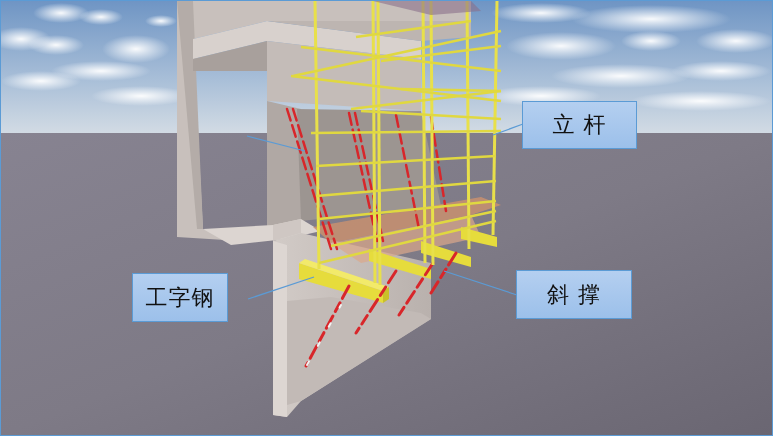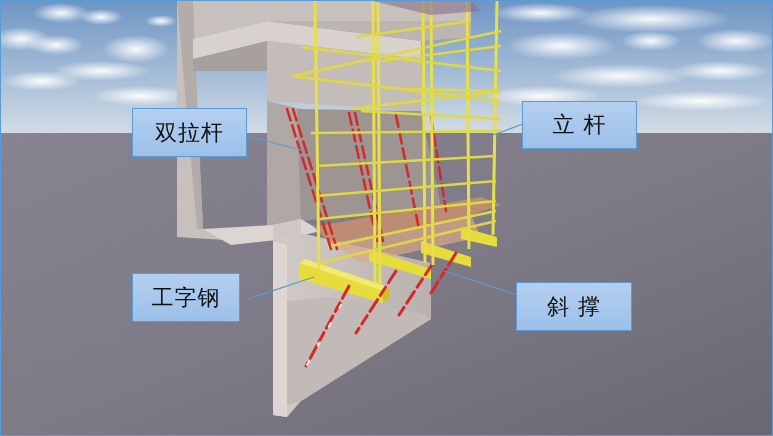--- a/index.html
+++ b/index.html
@@ -148,25 +148,22 @@
     <polygon points="372,0 470,0 480,10 430,14" fill="#8a6f8a" opacity="0.6"></polygon>
 
     <g stroke="#5b9bd5" stroke-width="1.2" fill="none">
       <line x1="246" y1="135" x2="304" y2="150"></line>
       <line x1="522" y1="123" x2="492" y2="134"></line>
       <line x1="247" y1="298" x2="313" y2="276"></line>
       <line x1="516" y1="294" x2="443" y2="270"></line>
     </g>
   </svg>
 
-  <div class="callout" style="left:131px; top:107px; width:115px; height:49px;">
-    <span>双拉杆</span>
-  </div>
   <div class="callout" style="left:521px; top:100px; width:115px; height:48px;align-items:center;">
     <span>立 杆</span>
   </div>
-  <div class="callout" style="left:131px; top:272px; width:108px; height:49px;">
+  <div class="callout" style="left:131px; top:272px; width:96px; height:49px;">
     <span>工字钢</span>
   </div>
-  <div class="callout" style="left:515px; top:281px; width:116px; height:49px;">
+  <div class="callout" style="left:515px; top:269px; width:116px; height:49px;">
     <span>斜 撑</span>
   </div>
 </div>
 
 </body></html>

